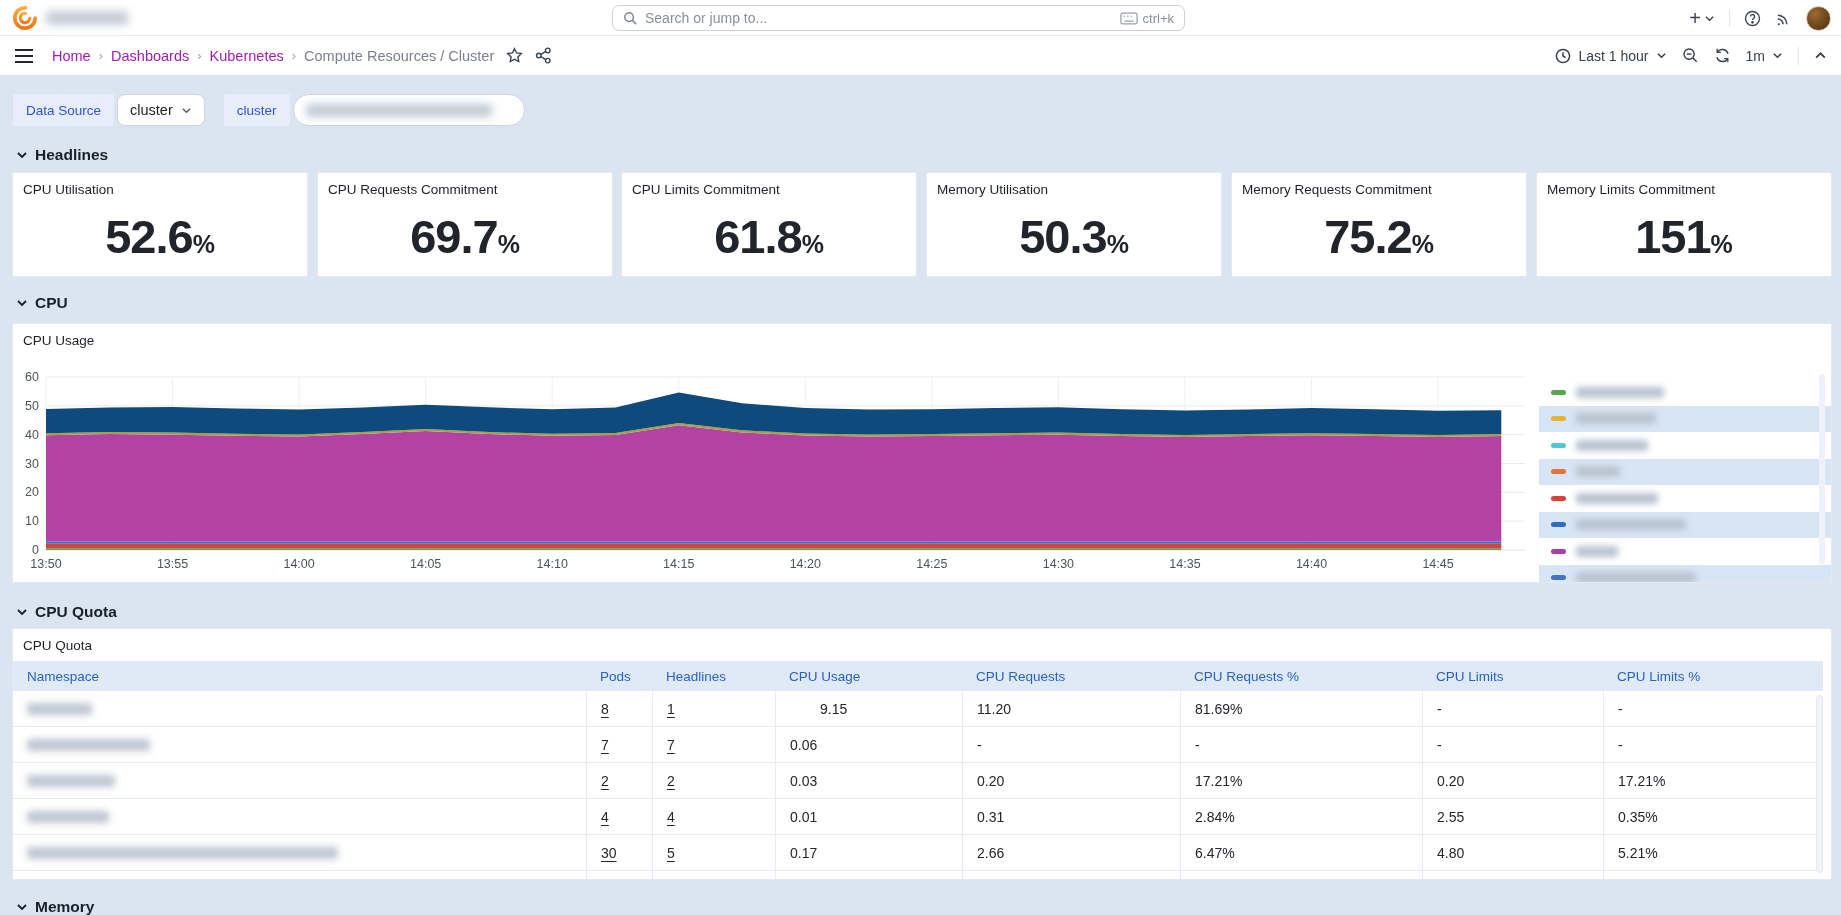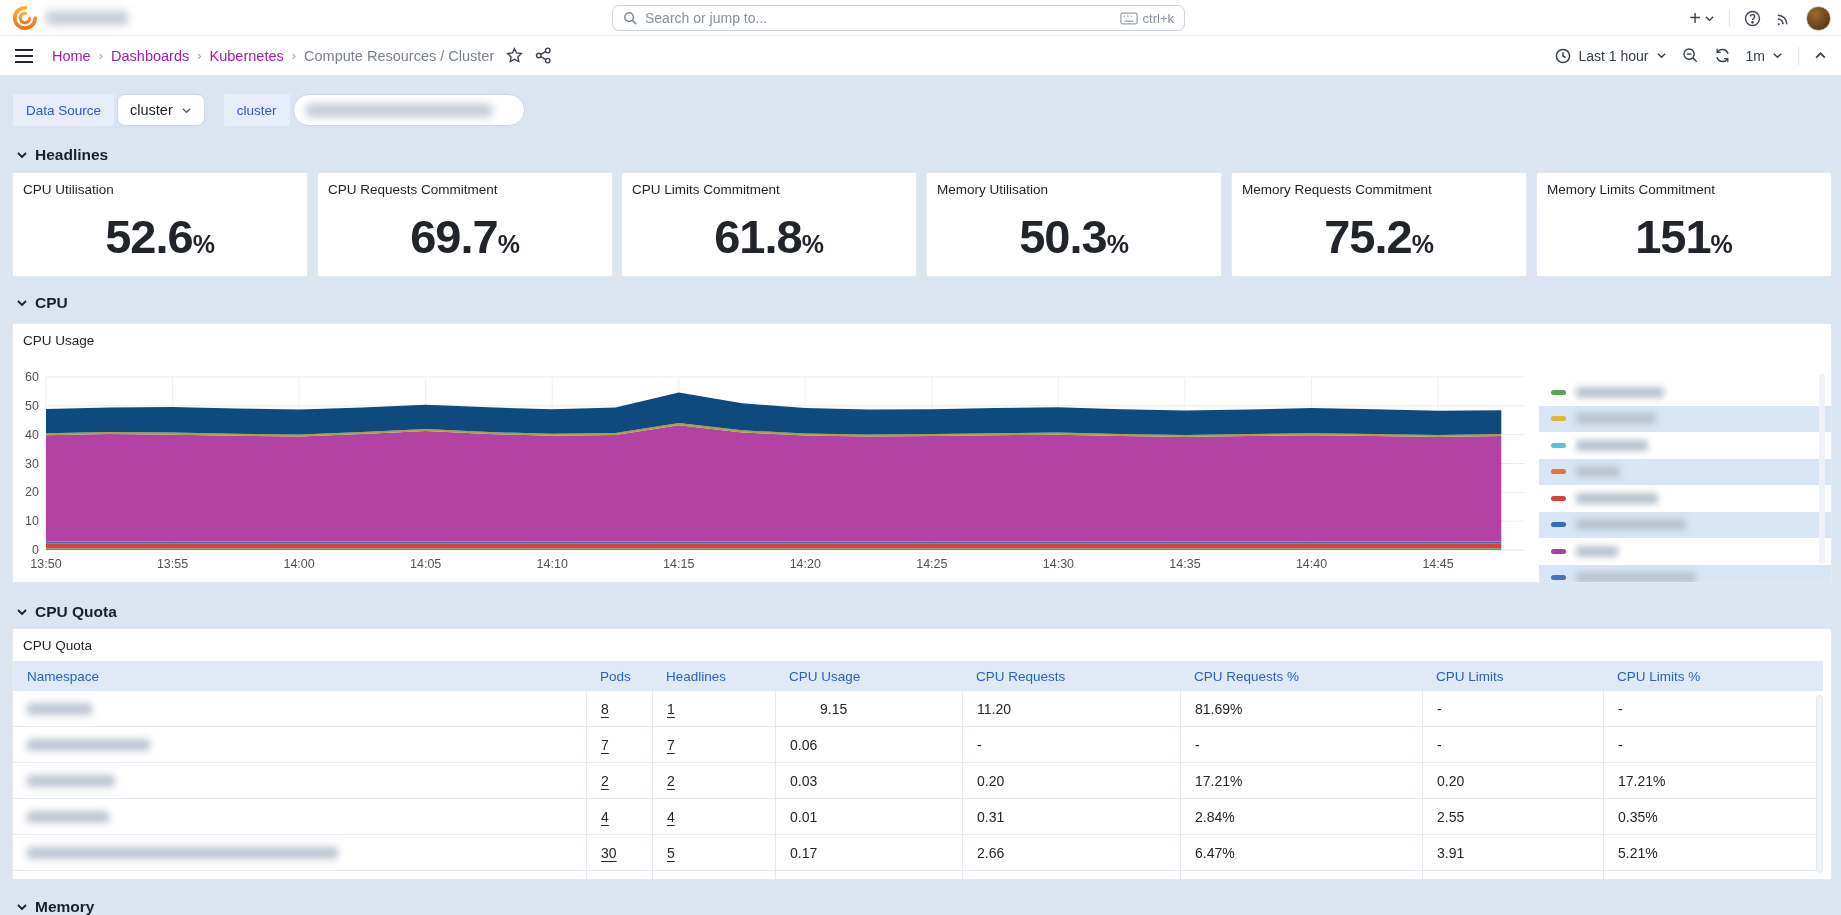--- a/index.html
+++ b/index.html
@@ -504,21 +504,21 @@
         <div class="tcell" style="width: 187px;">
           <span>0.17</span>
         </div>
         <div class="tcell" style="width: 218px;">
           <span>2.66</span>
         </div>
         <div class="tcell" style="width: 242px;">
           <span>6.47%</span>
         </div>
         <div class="tcell" style="width: 181px;">
-          <span>3.91</span>
+          <span>4.80</span>
         </div>
         <div class="tcell" style="width: 196px;">
           <span>5.21%</span>
         </div>
       </div>
       <div class="trow" style="top: 242px;">
         <div class="tcell" style="width: 573px;"></div>
         <div class="tcell" style="width: 66px;"></div>
         <div class="tcell" style="width: 123px;"></div>
         <div class="tcell" style="width: 187px;"></div>

